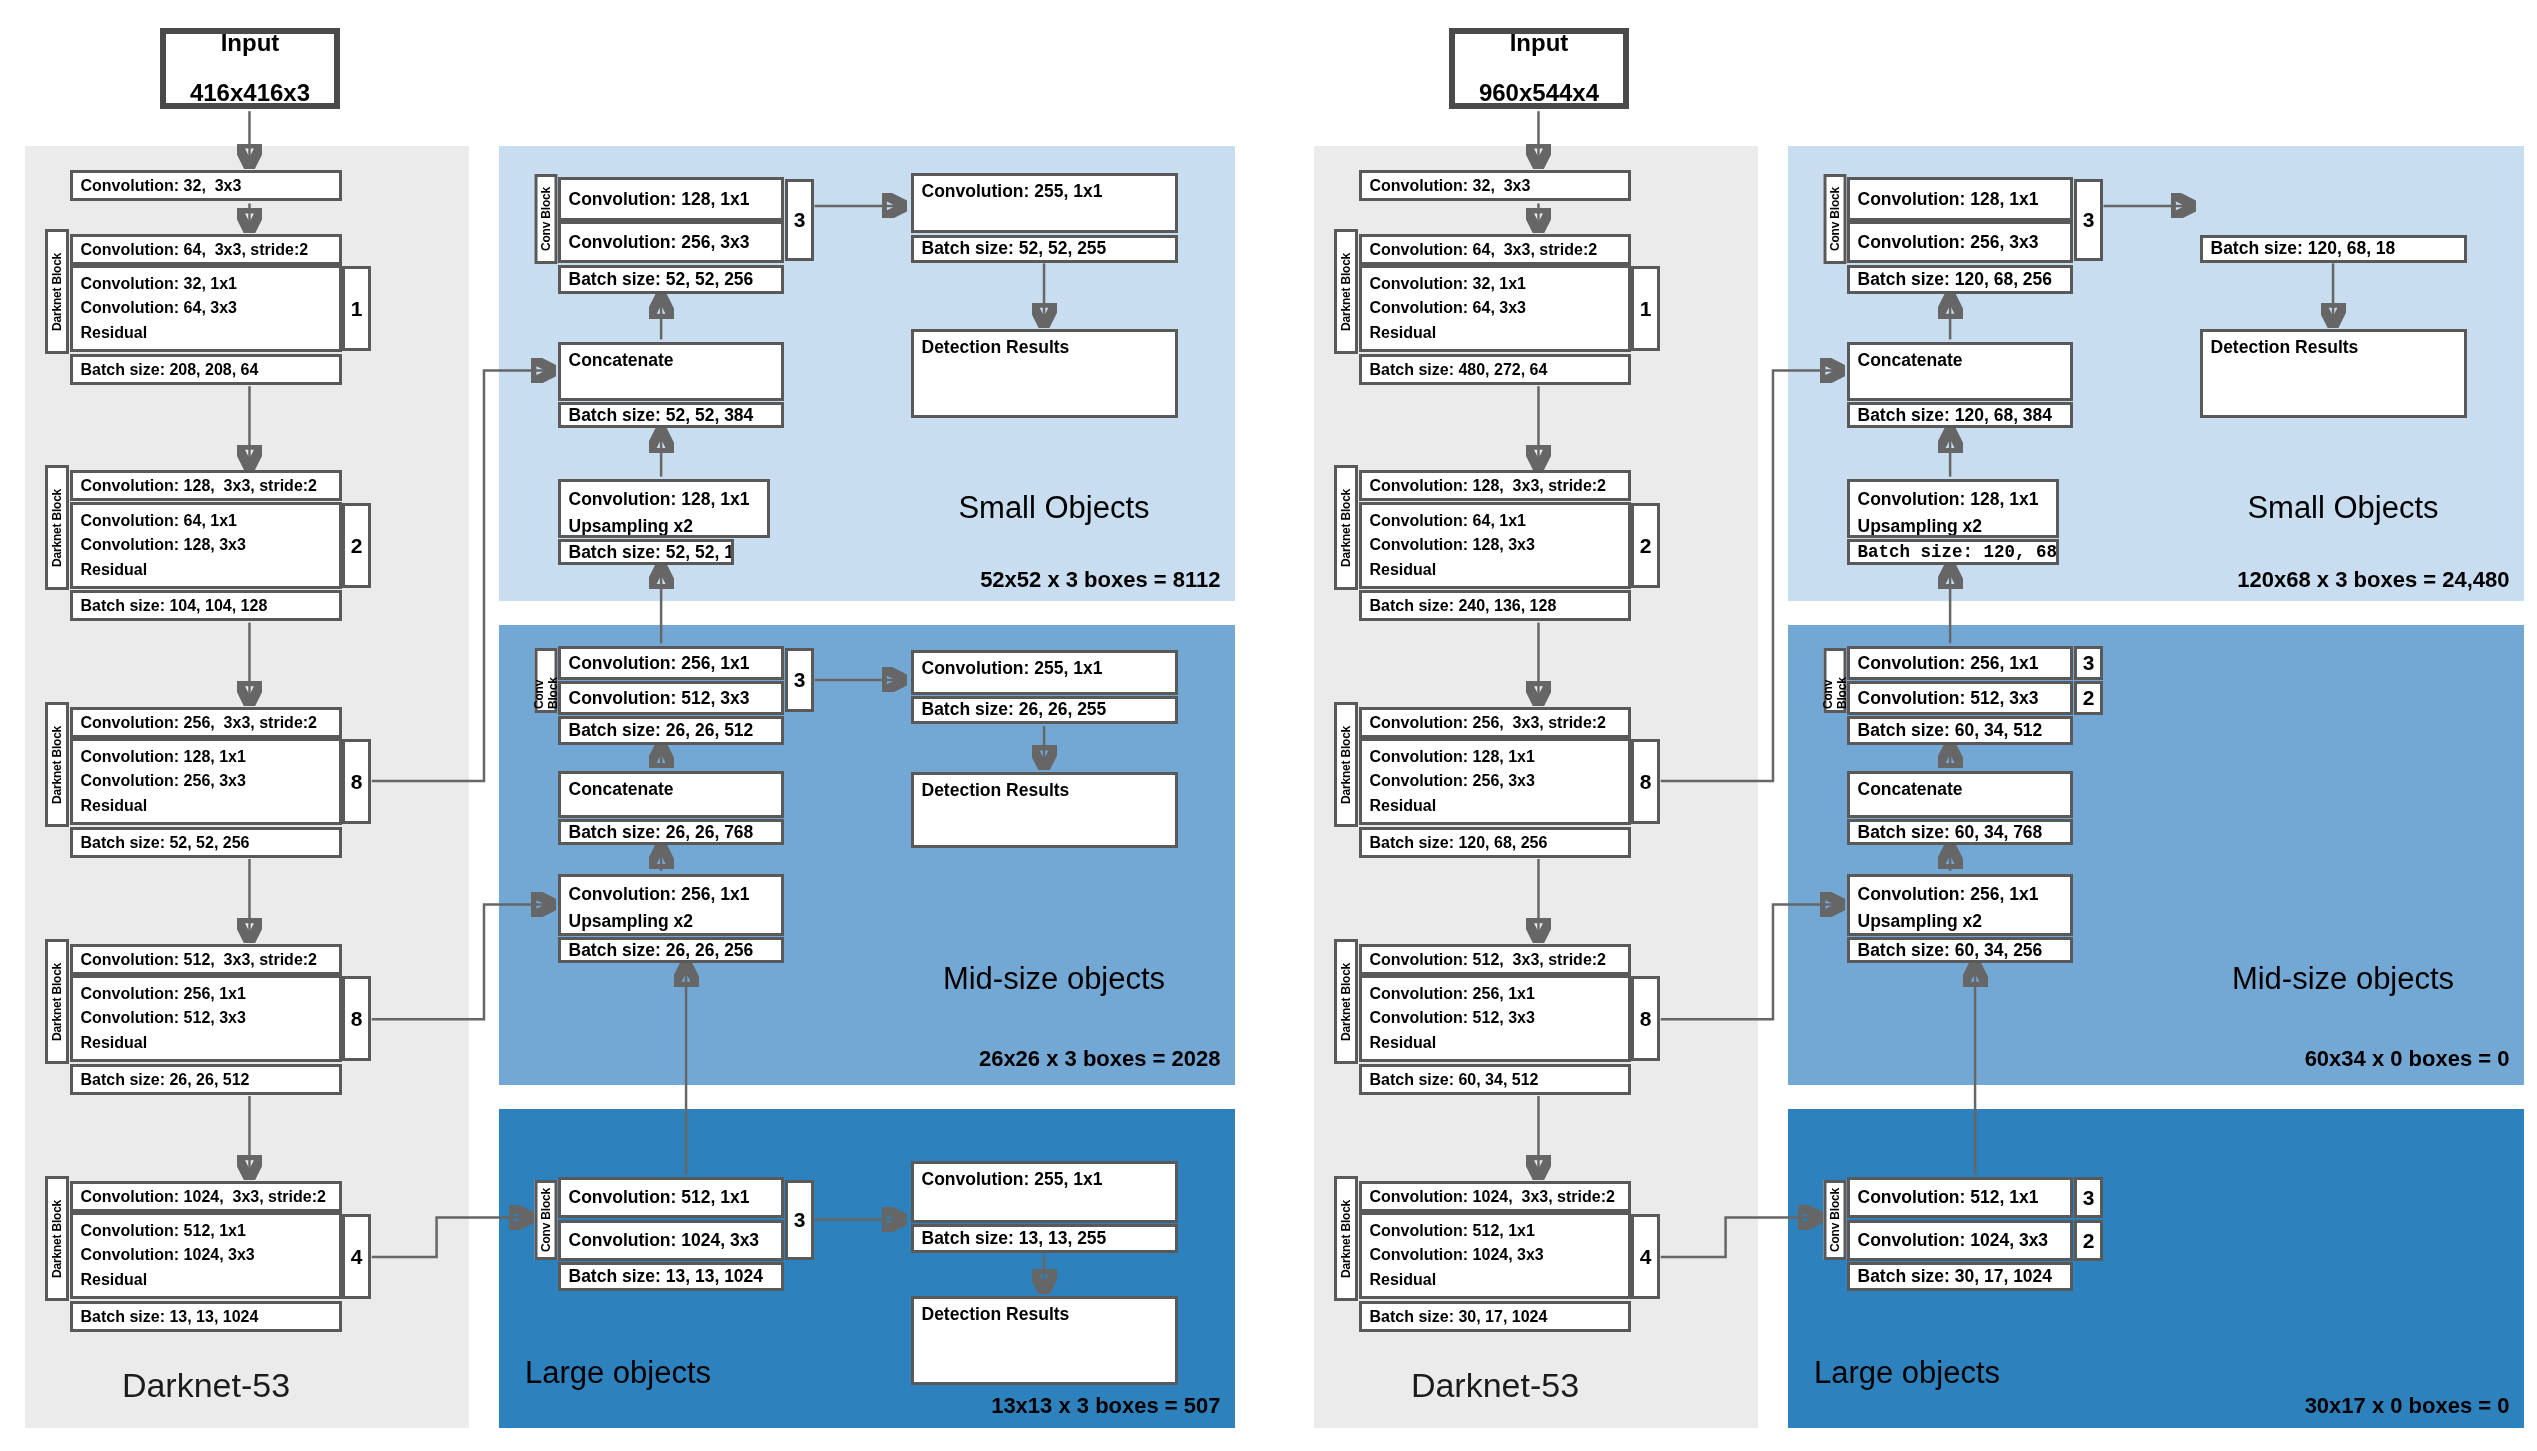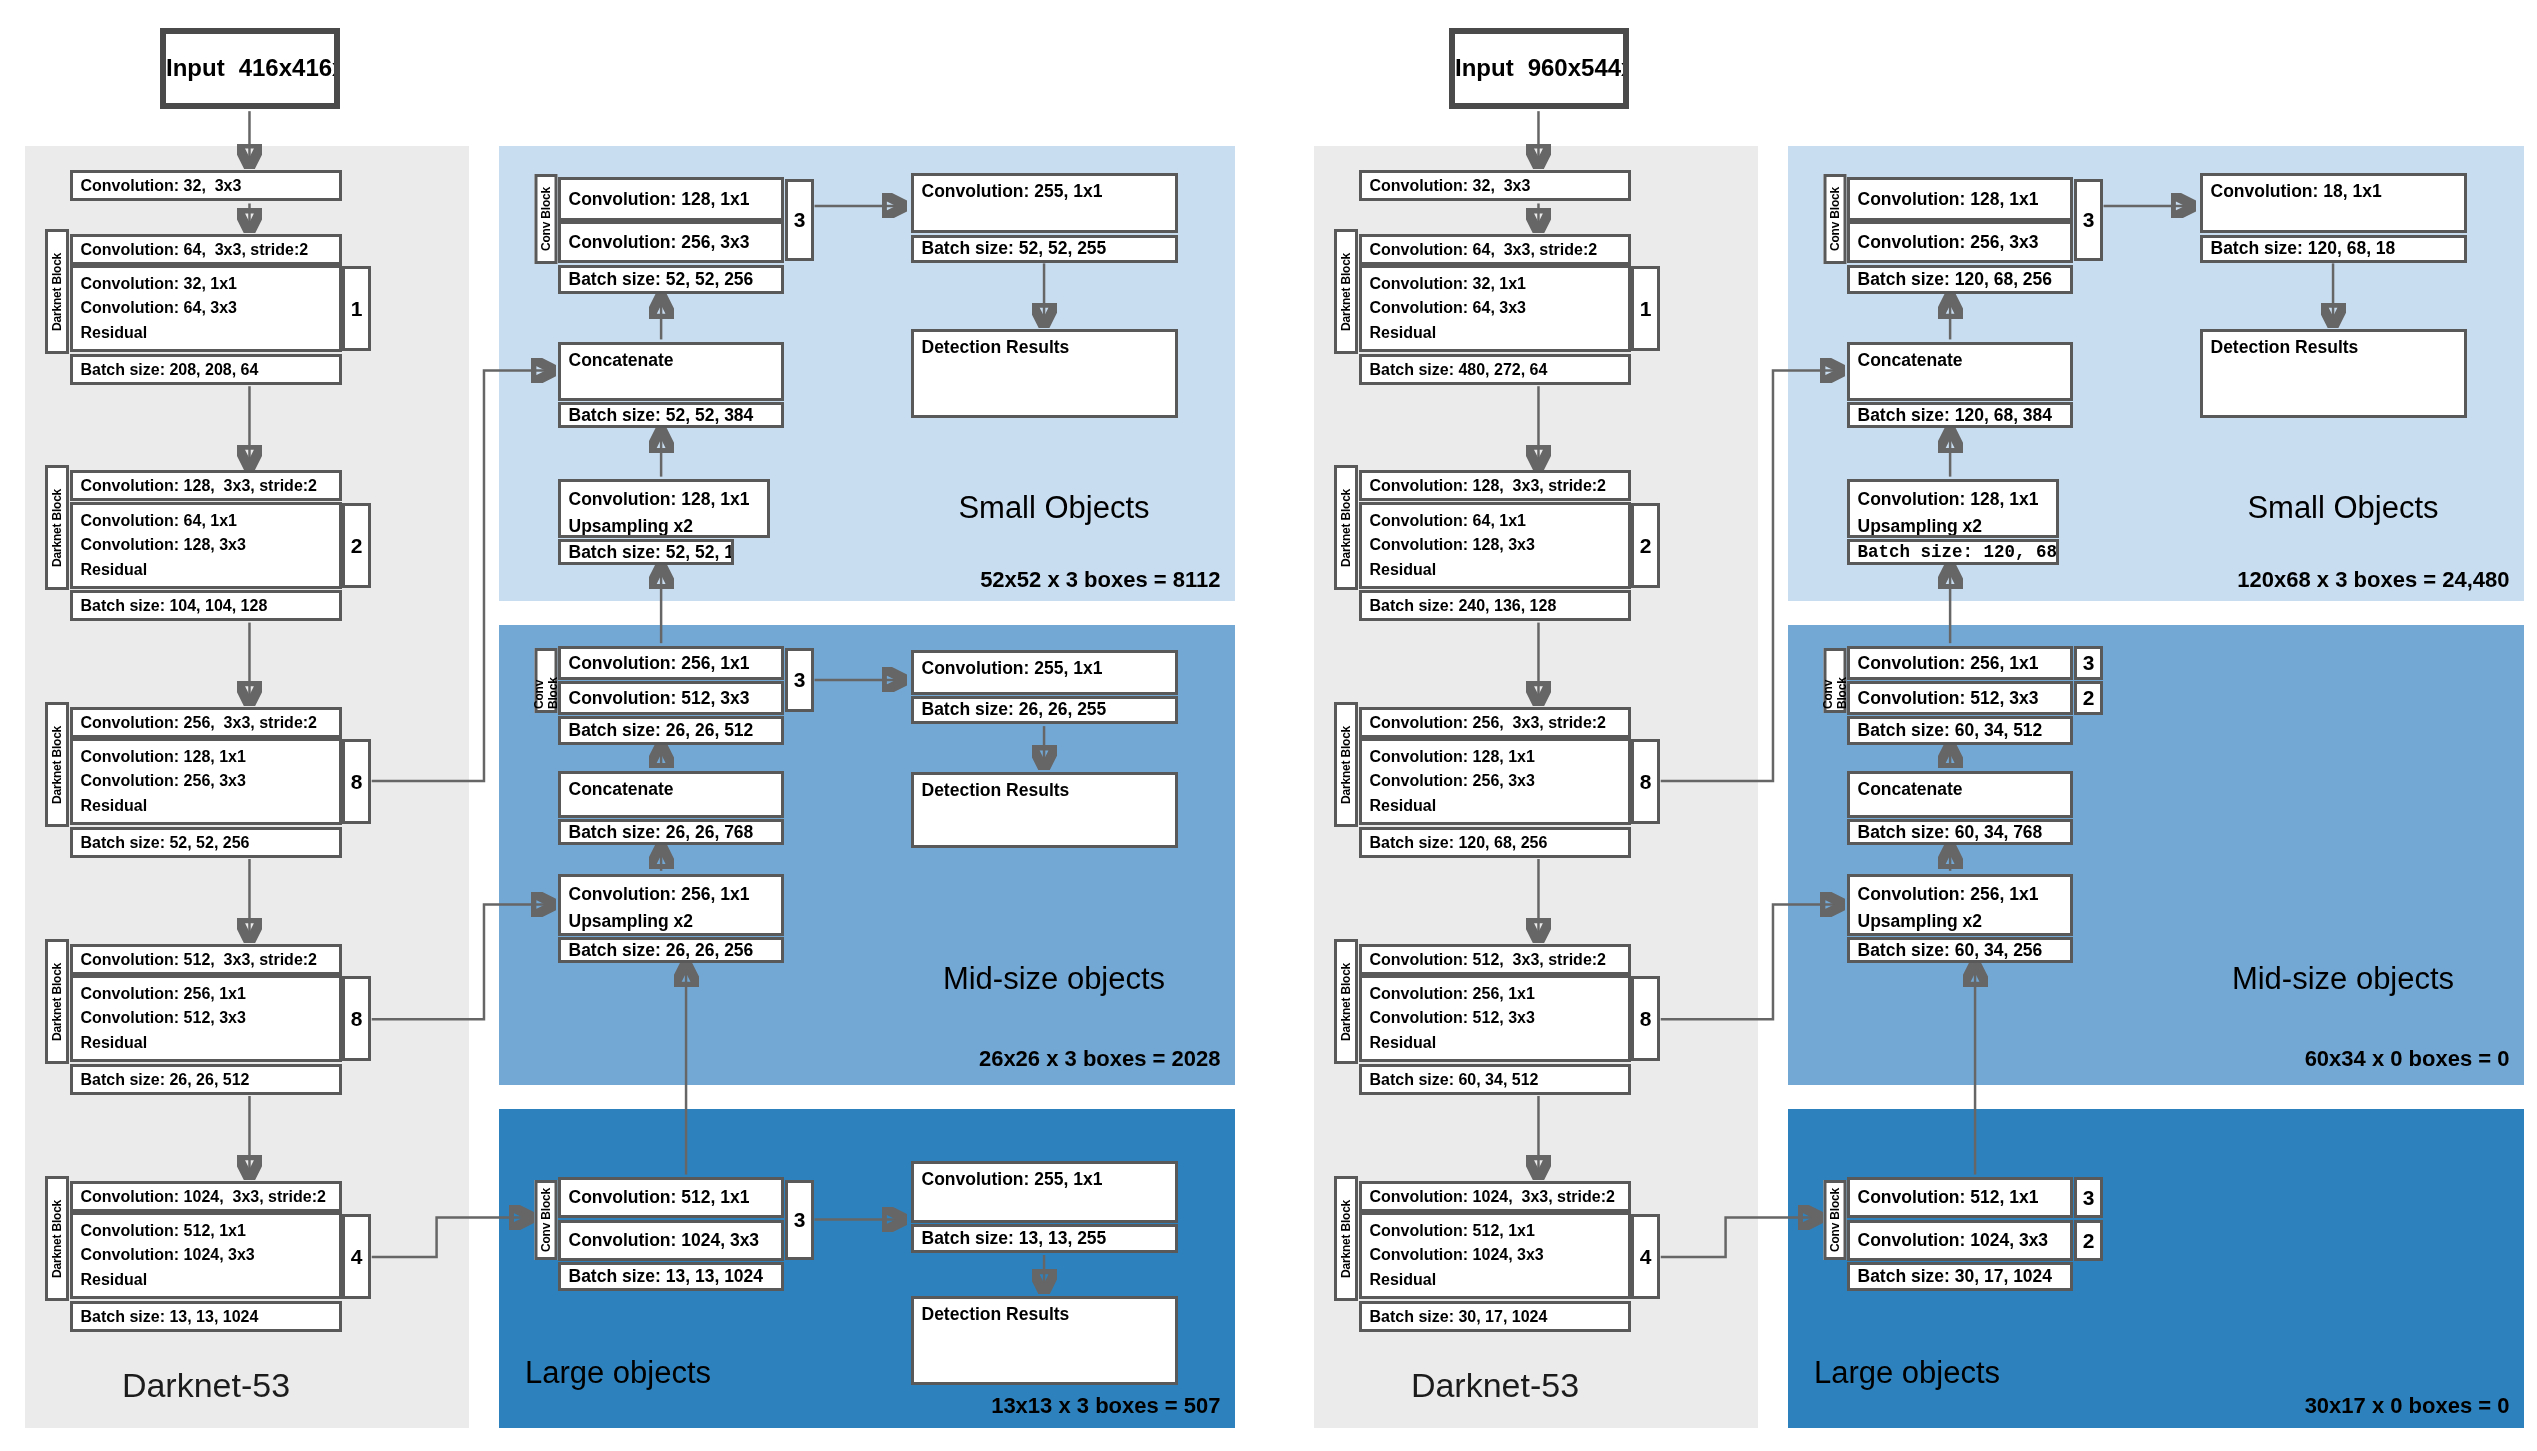--- a/index.html
+++ b/index.html
@@ -13,21 +13,21 @@
   .b{position:absolute;background:#fff;border:3.1px solid #595959;box-sizing:border-box;
      display:flex;align-items:center;padding:1.2px 7.5px;font-weight:bold;font-size:16px;
      color:#000;white-space:pre;overflow:hidden;}
   .mc{font-size:17.5px;}
   .top{align-items:flex-start;padding-top:5px;}
   .lines{flex-direction:column;align-items:flex-start;justify-content:flex-start;padding-top:3.7px;line-height:1.55;}
   .ct{justify-content:center;padding:0;font-size:21px;}
   .vl{position:absolute;background:#fff;border:3.1px solid #595959;box-sizing:border-box;
       writing-mode:vertical-rl;transform:rotate(180deg);display:flex;align-items:center;justify-content:center;
       font-weight:bold;font-size:12px;letter-spacing:-0.2px;color:#000;padding:1.2px 0;}
-  .input-box{justify-content:space-between;align-items:center;border:6.9px solid #4a4a4a;
+  .input-box{flex-direction:column;justify-content:center;align-items:center;border:6.9px solid #4a4a4a;
       font-size:24px;line-height:1.5;padding:0;white-space:normal;gap:14px;}
   .rlabel{position:absolute;font-size:31px;color:#000000;transform:translateX(-50%);white-space:nowrap;}
   .note{position:absolute;font-size:22px;font-weight:600;color:#000;white-space:nowrap;}
   .bbtitle{position:absolute;font-size:34px;color:#1c1c1c;transform:translateX(-50%);white-space:nowrap;}
   .wires{position:absolute;left:0;top:0;width:1248px;height:1451px;pointer-events:none;}
   .wires path{stroke:#666;stroke-width:4;fill:none;}
 </style>
 </head>
 <body>
 
@@ -268,21 +268,20 @@
   <div class="b mc" style="left:558px;top:221px;width:226px;height:42px;">Convolution: 256, 3x3</div>
   <div class="b ct" style="left:785px;top:179px;width:29px;height:82px;">3</div>
   <div class="b mc" style="left:558px;top:265px;width:226px;height:29px;">Batch size: 120, 68, 256</div>
   <div class="b mc top" style="left:558px;top:342px;width:226px;height:59px;">Concatenate</div>
   <div class="b mc" style="left:558px;top:402px;width:226px;height:26px;">Batch size: 120, 68, 384</div>
   <div class="b mc lines" style="left:558px;top:479px;width:212px;height:59px;">
     <span>Convolution: 128, 1x1</span>
     <span>Upsampling x2</span>
   </div>
   <div class="b mc" style="left:558px;top:539px;width:212px;height:26px;font-family:Liberation Mono, monospace;">Batch size: 120, 68, 128</div>
-  <div class="b mc top" style="left:911px;top:173px;width:267px;height:60px;">Convolution: 18, 1x1</div>
   <div class="b mc" style="left:911px;top:235px;width:267px;height:27.5px;">Batch size: 120, 68, 18</div>
   <div class="b mc top" style="left:911px;top:329px;width:267px;height:89px;">Detection Results</div>
   <div class="rlabel" style="left:1054px;top:490px;">Small Objects</div>
   <div class="note" style="right:27.5px;top:567px;">120x68 x 3 boxes = 24,480</div>
 
   <div class="vl" style="left:535px;top:648px;width:22.5px;height:65px;">Conv Block</div>
   <div class="b mc" style="left:558px;top:646px;width:226px;height:34px;">Convolution: 256, 1x1</div>
   <div class="b mc" style="left:558px;top:681px;width:226px;height:34px;">Convolution: 512, 3x3</div>
   <div class="b ct" style="left:785px;top:646px;width:29px;height:34px;">3</div>
   <div class="b ct" style="left:785px;top:681px;width:29px;height:34px;">2</div>

